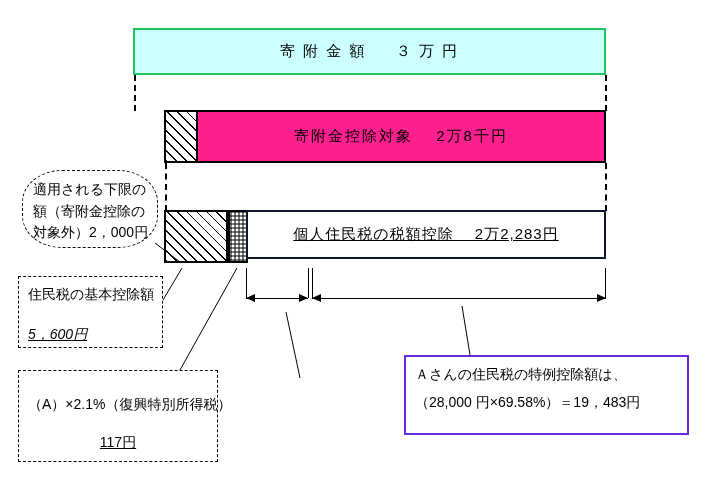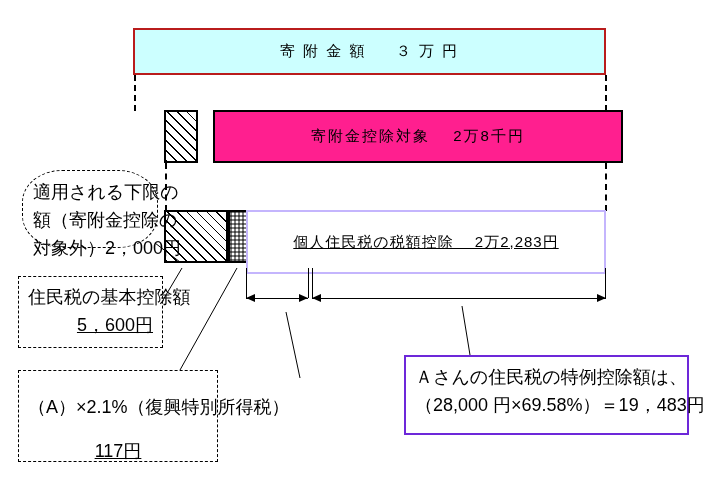--- a/index.html
+++ b/index.html
@@ -16,21 +16,21 @@
     width: 710px;
     height: 486px;
     overflow: hidden;
     background: #ffffff;
   }
 
   
   .bar {
     position: absolute;
     box-sizing: border-box;
-    border: 2px solid #b91c1c;
+    border: 2px solid #22c55e;
     display: flex;
     align-items: center;
     justify-content: center;
   }
   .bar-label {
     font-size: 15px;
     letter-spacing: 2px;
     white-space: nowrap;
   }
 
@@ -47,21 +47,21 @@
     top: 110px;
     width: 34px;
     height: 53px;
     box-sizing: border-box;
     border: 2px solid #000;
     background:
       repeating-linear-gradient(45deg, #000 0px, #000 1.2px, #fff 1.2px, #fff 7px);
   }
   #bar-deduction-pink {
     position: absolute;
-    left: 213px;
+    left: 196px;
     top: 110px;
     width: 410px;
     height: 53px;
     box-sizing: border-box;
     border: 2px solid #000;
     background: #ff1f8f;
     display: flex;
     align-items: center;
     justify-content: center;
   }
@@ -89,23 +89,23 @@
     background-image:
       repeating-linear-gradient(0deg, #808080 0px, #808080 2px, #ffffff 2px, #ffffff 4px),
       repeating-linear-gradient(90deg, #808080 0px, #808080 2px, #ffffff 2px, #ffffff 4px);
     background-blend-mode: multiply;
   }
   #tax-white {
     position: absolute;
     left: 246px;
     top: 210px;
     width: 360px;
-    height: 64px;
-    box-sizing: border-box;
-    border: 2px solid #c4b5fd;
+    height: 49px;
+    box-sizing: border-box;
+    border: 2px solid #0f172a;
     background: #ffffff;
     display: flex;
     align-items: center;
     justify-content: center;
   }
   #tax-white .bar-label {
     text-decoration: underline;
     letter-spacing: 1px;
   }
 
@@ -149,21 +149,21 @@
   #tick-a { left: 246px; top: 268px; height: 30px; }
   #tick-b { left: 308px; top: 268px; height: 30px; }
   #tick-c { left: 312px; top: 268px; height: 30px; }
   #tick-d { left: 605px; top: 268px; height: 30px; }
 
   
   .callout {
     position: absolute;
     box-sizing: border-box;
     background: #ffffff;
-    font-size: 18px;
+    font-size: 14px;
     line-height: 1.55;
     padding: 7px 9px;
   }
   .callout div { white-space: nowrap; }
   .dashed { border: 1px dashed #000; }
   .solid  { border: 2px solid #6d28d9; }
   .u { text-decoration: underline; }
 
   #callout-lower-limit {
     left: 22px; top: 170px; width: 136px; height: 78px;
@@ -226,27 +226,27 @@
   </svg>
 
   <div class="callout" id="callout-lower-limit">
     <div>適用される下限の</div>
     <div>額（寄附金控除の</div>
     <div>対象外）2，000円</div>
   </div>
 
   <div class="callout dashed" id="callout-income-tax">
     <div>住民税の基本控除額</div>
-    <div class="u" style="text-align:right;margin-top:0;">5，600円</div>
+    <div class="u" style="text-align:left;margin-top:18px;font-style:italic;">5，600円</div>
   </div>
 
   <div class="callout dashed" id="callout-recovery">
     <div style="margin-top:16px;">（A）×2.1%（復興特別所得税）</div>
     <div class="u" style="text-align:center;margin-top:16px;">117円</div>
   </div>
 
 
   <div class="callout solid" id="callout-special">
     <div>Ａさんの住民税の特例控除額は、</div>
-    <div style="">（28,000 円×69.58%）＝19，483円</div>
+    <div style="margin-top:6px;">（28,000 円×69.58%）＝19，483円</div>
   </div>
 
 </div>
 
 </body></html>

